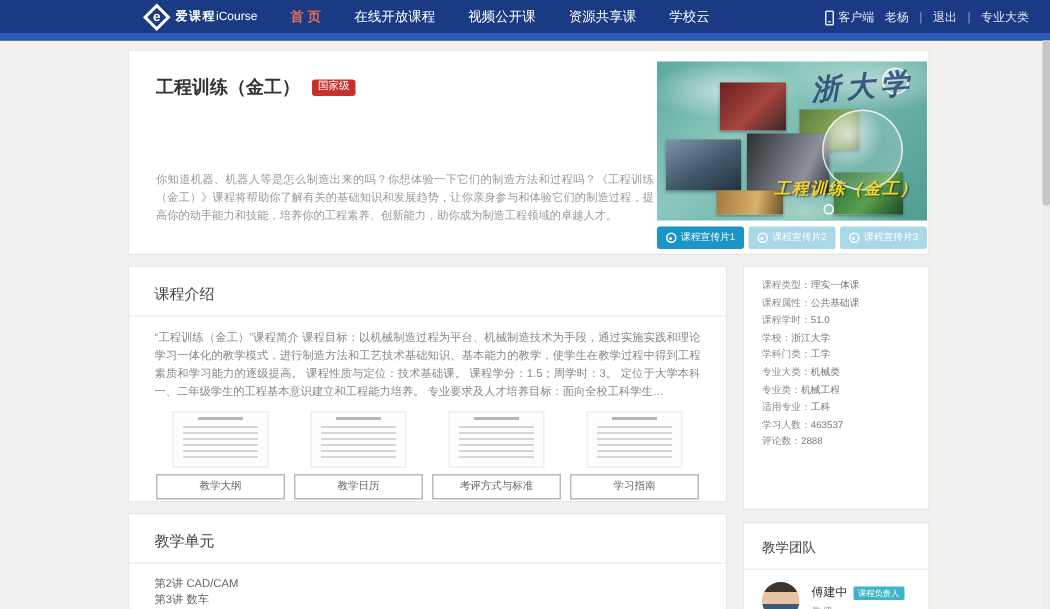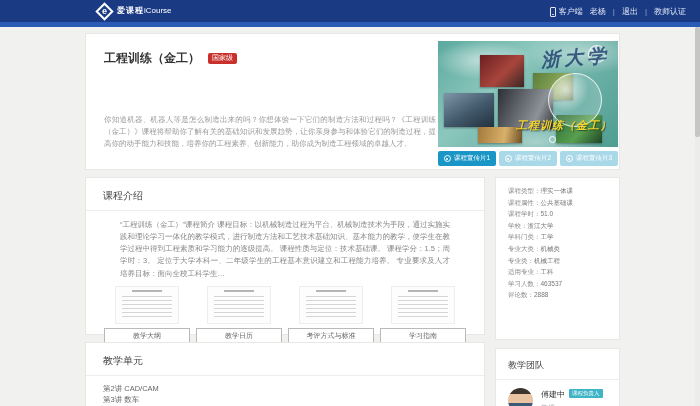--- a/index.html
+++ b/index.html
@@ -55,21 +55,21 @@
   .banner-ring{position:absolute;right:62px;bottom:4px;width:7px;height:7px;border:1.5px solid #fff;border-radius:50%}
   .video-btns{position:absolute;left:352px;top:117px;width:180px;display:flex;gap:3px}
   .vbtn{flex:1;height:15px;border:none;border-radius:2px;display:flex;align-items:center;justify-content:center;
     gap:3px;font-size:6.5px;color:#fff;cursor:pointer;background:#a9d8e8;font-family:inherit}
   .vbtn.active{background:#1a96c6}
   .play-ic{width:7px;height:7px;border:1px solid #fff;border-radius:50%;position:relative;flex:0 0 auto}
   .play-ic::after{content:"";position:absolute;left:1.5px;top:1.5px;width:2px;height:2px;background:#fff;border-radius:50%}
 
   
   .intro{left:85px;top:177px;width:400px;height:158px}
-  .intro-body{padding:8px 34px 4px;font-size:7.5px;color:#888;line-height:1.62;text-align:justify}
+  .intro-body{padding:8px 17px 4px;font-size:7.5px;color:#888;line-height:1.62;text-align:justify}
   .docs-row{display:flex;justify-content:space-between;padding:2px 16px 0}
   .doc{width:90px;text-align:center;cursor:pointer}
   .doc-thumb{width:64px;height:38px;margin:0 auto 4px;background:#fdfdfd;border:1px solid #eee;position:relative;overflow:hidden}
   .doc-thumb::before{content:"";position:absolute;left:16px;right:16px;top:3px;height:2px;background:#b5b5b5}
   .doc-thumb::after{content:"";position:absolute;left:6px;right:6px;top:9px;bottom:4px;
     background:repeating-linear-gradient(to bottom,#d6d6d6 0 1px,transparent 1px 4px)}
   .doc-btn{display:block;width:86px;margin:0 auto;border:1px solid #b9b9b9;background:#fff;color:#666;
     font-size:7px;padding:2.5px 0;cursor:pointer;font-family:inherit}
 
   
@@ -83,52 +83,59 @@
   .info-row{font-size:6.5px;color:#888;line-height:11.6px;white-space:nowrap}
   .info-row .lab{color:#8b8b8b}
   .info-row .val{color:#777}
 
   
   .team{left:495px;top:348px;width:125px;height:80px}
   .member{display:flex;gap:8px;padding:8px 12px;align-items:flex-start}
   .avatar{width:25px;height:25px;border-radius:50%;flex:0 0 auto;overflow:hidden;
     background:linear-gradient(to bottom,#3d3430 0 26%,#e9c3a2 26% 60%,#3c5a77 60% 100%)}
   .m-info{display:flex;flex-direction:column;gap:3px;padding-top:1px}
-  .m-top{display:flex;align-items:flex-start;gap:4px}
+  .m-top{display:flex;align-items:flex-end;gap:4px}
   .m-name{font-size:8px;color:#333}
   .m-badge{background:#3fb4c6;color:#fff;font-size:5.5px;padding:1px 3px;border-radius:1px;white-space:nowrap}
   .m-title{font-size:7px;color:#999}
 
   
   .scrollbar{position:absolute;right:0;top:27px;width:5px;height:379px;background:#ececea}
   .scroll-thumb{position:absolute;top:0;left:0;width:5px;height:110px;background:#c6c6c4;border-radius:2px}
 </style>
 </head>
 <body>
 
 <div class="header">
   <div class="logo">
     <div class="logo-diamond">
         <span>e</span>
       </div>
     <div class="logo-txt">
       <span class="logo-cn">爱课程</span>
       <span class="logo-en">iCourse</span>
     </div>
+  </div>
+  <div class="nav">
+    <span class="nav-item active">首 页</span>
+    <span class="nav-item">在线开放课程</span>
+    <span class="nav-item">视频公开课</span>
+    <span class="nav-item">资源共享课</span>
+    <span class="nav-item">学校云</span>
   </div>
   <div class="header-right">
     <span class="hr-item">
       <span class="phone-icon"></span>
       <span>客户端</span>
     </span>
     <span class="hr-item">老杨</span>
     <span class="hr-sep">|</span>
     <span class="hr-item">退出</span>
     <span class="hr-sep">|</span>
-    <span class="hr-item">教师认证</span>
+    <span class="hr-item">专业大类</span>
   </div>
 </div>
 
 <div class="card hero">
   <div class="hero-title-row">
     <span class="hero-title">工程训练（金工）</span>
     <span class="badge-national">国家级</span>
   </div>
   <div class="hero-desc">你知道机器、机器人等是怎么制造出来的吗？你想体验一下它们的制造方法和过程吗？《工程训练（金工）》课程将帮助你了解有关的基础知识和发展趋势，让你亲身参与和体验它们的制造过程，提高你的动手能力和技能，培养你的工程素养、创新能力，助你成为制造工程领域的卓越人才。</div>
 

